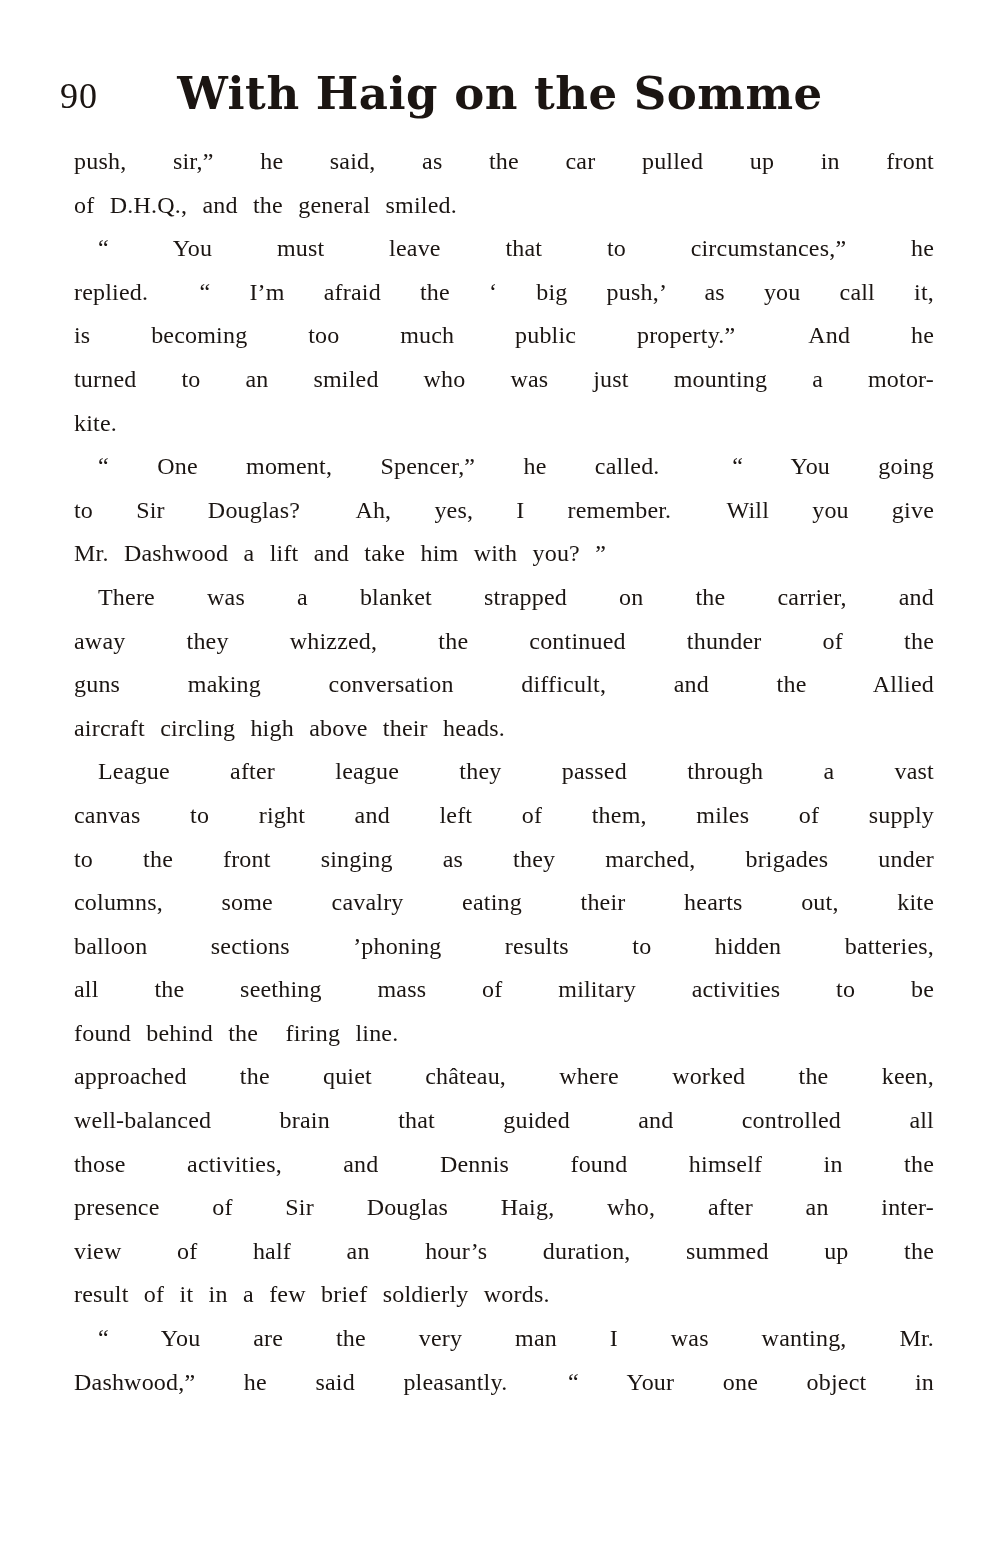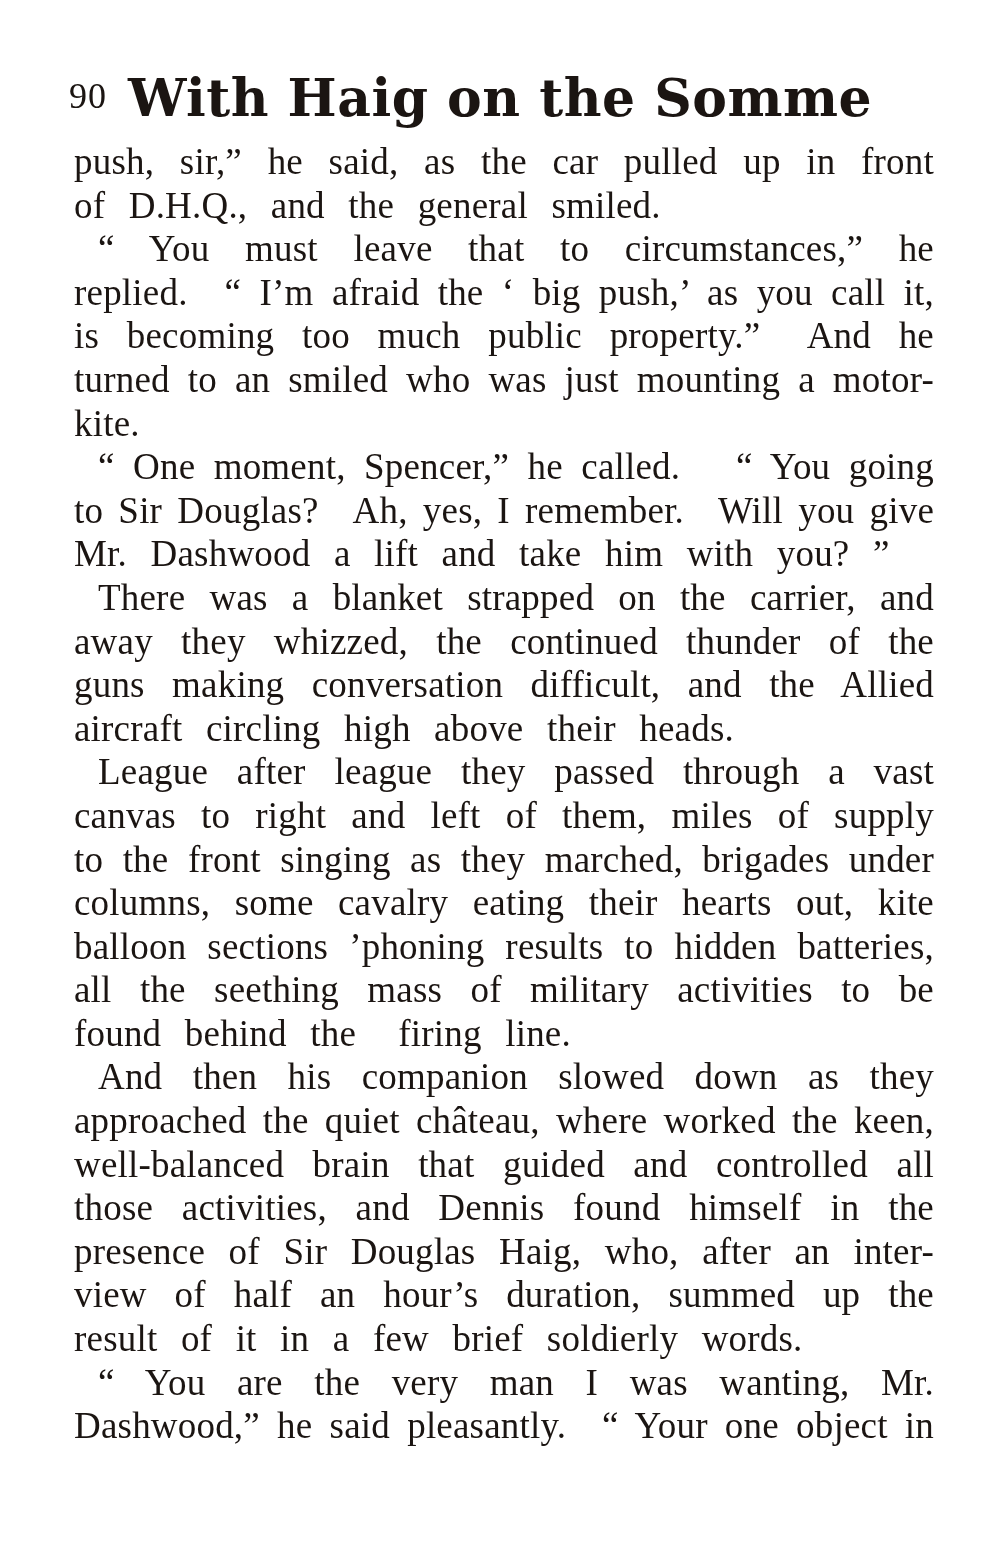--- a/index.html
+++ b/index.html
@@ -16,43 +16,43 @@
     font-family:"Liberation Serif", serif;
     overflow:hidden;
     box-sizing:border-box;
   }
   .page-header{
     position:relative;
     height:130px;
   }
   .page-number{
     position:absolute;
-    left:69px;
+    left:60px;
     top:78px;
     font-size:36px;
     line-height:1;
     letter-spacing:1px;
   }
   .running-title{
     margin:0;
     padding-top:68px;
     text-align:center;
     font-family:"DejaVu Serif", serif;
     font-weight:bold;
-    font-size:52px;
+    font-size:45px;
     line-height:1.15;
     letter-spacing:0.5px;
     white-space:nowrap;
   }
   .page-body{
     padding:10px 66px 0 74px; 
   }
   .paragraph{margin:0;}
   .line{
-    font-size:37px;
+    font-size:24px;
     line-height:43.6px;
     letter-spacing:0.2px;
     word-spacing:0.08em;
     text-align:justify;
     text-align-last:justify;
     -moz-text-align-last:justify;
     text-justify:inter-word;
   }
   .line.indent{ text-indent:24px; }
   .line.last{
@@ -95,21 +95,20 @@
       <div class="paragraph">
         <div class="line indent">League after league they passed through a vast</div>
         <div class="line">canvas to right and left of them, miles of supply</div>
         <div class="line">to the front singing as they marched, brigades under</div>
         <div class="line">columns, some cavalry eating their hearts out, kite</div>
         <div class="line">balloon sections ’phoning results to hidden batteries,</div>
         <div class="line">all the seething mass of military activities to be</div>
         <div class="line last">found behind the  firing line.</div>
       </div>
       <div class="paragraph">
-        <div class="line indent">And then his companion slowed down as they</div>
         <div class="line">approached the quiet château, where worked the keen,</div>
         <div class="line">well-balanced brain that guided and controlled all</div>
         <div class="line">those activities, and Dennis found himself in the</div>
         <div class="line">presence of Sir Douglas Haig, who, after an inter-</div>
         <div class="line">view of half an hour’s duration, summed up the</div>
         <div class="line last">result of it in a few brief soldierly words.</div>
       </div>
       <div class="paragraph">
         <div class="line indent">“ You are the very man I was wanting, Mr.</div>
         <div class="line">Dashwood,” he said pleasantly.  “ Your one object in</div>

